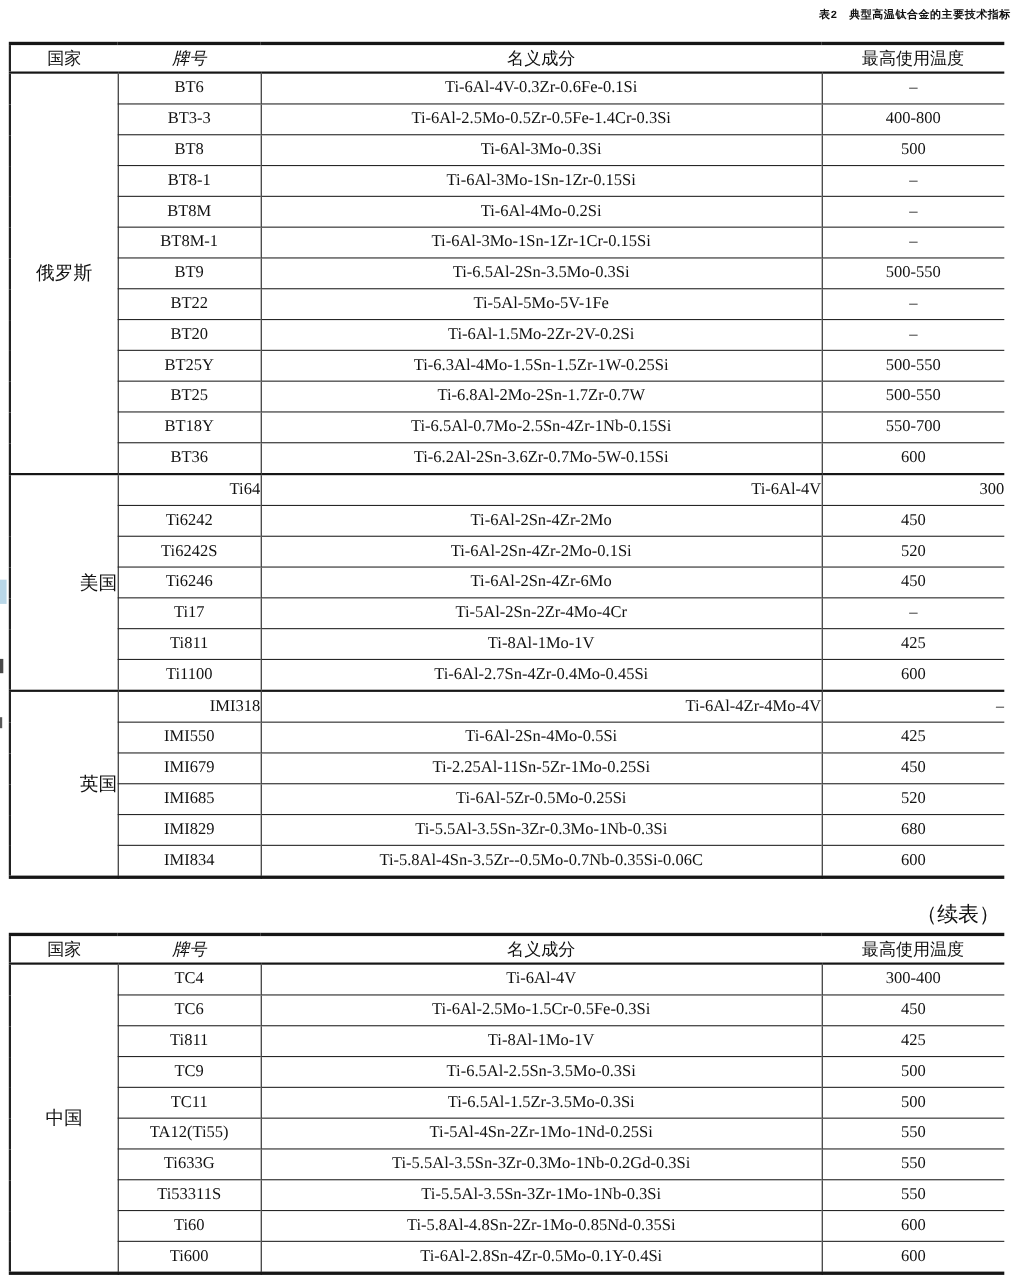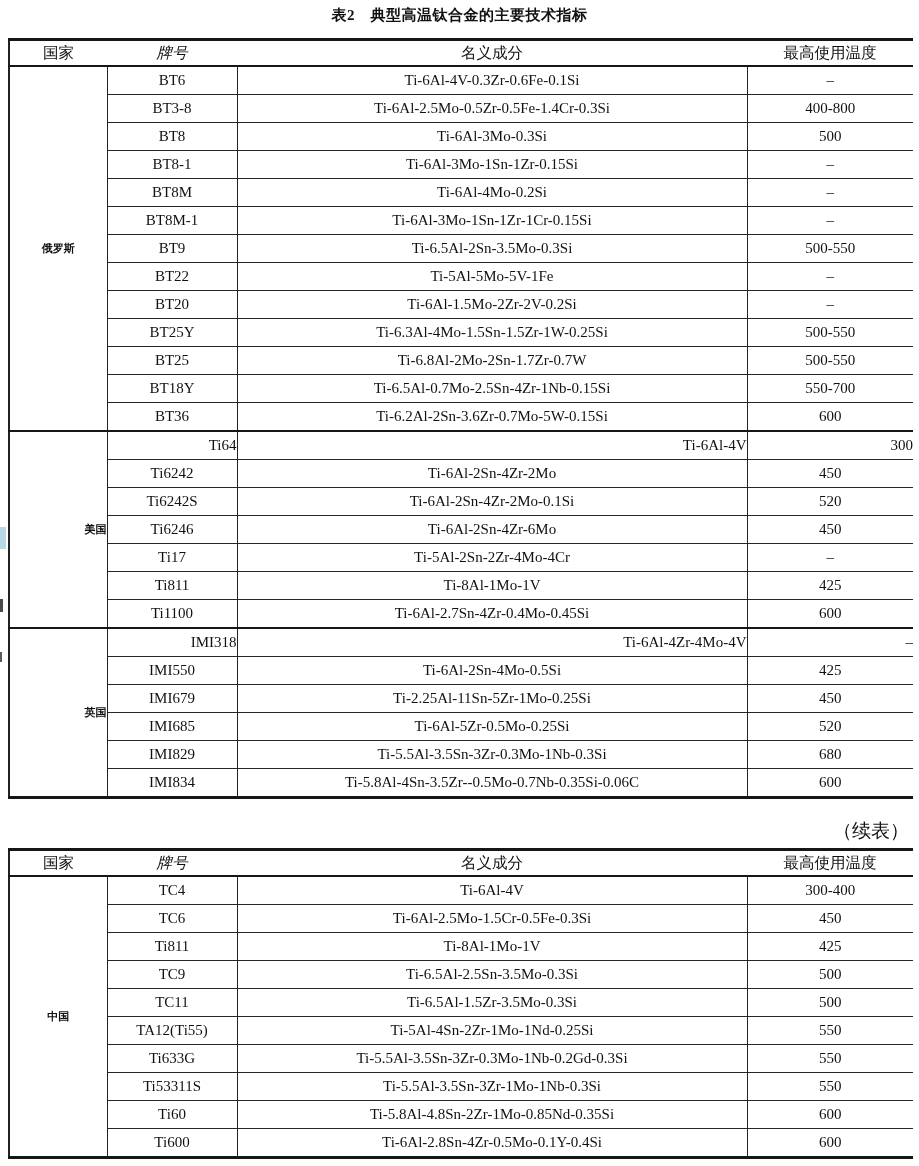--- a/index.html
+++ b/index.html
@@ -6,23 +6,23 @@
   body {
     width:919px; height:1166px;
     background:#ffffff;
     position:relative;
     font-family:"Liberation Serif","DejaVu Serif",serif;
     color:#111111;
     overflow:hidden;
   }
   .title {
     position:absolute; top:6px; left:0; width:100%;
-    text-align:center;
-    font-family:Liberation Serif, serif;
-    font-weight:bold; font-size:15px; letter-spacing:0.5px;
+    text-align:right;
+    font-family:Liberation Mono, monospace;
+    font-weight:bold; font-size:10px; letter-spacing:0.5px;
   }
   table.alloy {
     position:absolute; left:8px;
     border-collapse:collapse; table-layout:fixed;
     width:903px;
     border-top:3px solid #161616;
     border-bottom:3px solid #161616;
     border-left:2px solid #222222;
   }
   #t1 { top:38px; }
@@ -36,21 +36,21 @@
   th.c0 { width:97px; }
   th.c1 { width:130px;font-style:italic; }
   th.c2 { width:510px; }
   th.c3 { width:166px; }
   td {
     text-align:center; padding:0;
     height:27px; font-size:15px;
     line-height:1.05;
     overflow:hidden; white-space:nowrap;
   }
-  td.country { border-right:1.6px solid #222222; font-size:11px;font-weight:bold; }
+  td.country { border-right:1.6px solid #222222; font-size:17px; }
   td.grade   { border-right:1.6px solid #222222; border-top:1.6px solid #262626; }
   td.comp    { border-right:1.6px solid #222222; border-top:1.6px solid #262626; }
   td.temp    { border-top:1.6px solid #262626; }
   tr.sec-start td { border-top:2.5px solid #161616;text-align:right; }
   .continued {
     position:absolute; top:818px; right:10px;
     font-size:19px;
   }
   .artifact-blue  { position:absolute; left:0; top:527px; width:6px; height:22px; background:#b9d7e8; }
   .artifact-dark1 { position:absolute; left:0; top:599px; width:3px; height:13px; background:#4a4a4a; }
@@ -71,21 +71,21 @@
       </tr>
     </thead>
     <tbody>
       <tr>
         <td class="country" rowspan="13">俄罗斯</td>
         <td class="grade">BT6</td>
         <td class="comp">Ti-6Al-4V-0.3Zr-0.6Fe-0.1Si</td>
         <td class="temp">–</td>
       </tr>
       <tr>
-        <td class="grade">BT3-8</td>
+        <td class="grade">BT3-3</td>
         <td class="comp">Ti-6Al-2.5Mo-0.5Zr-0.5Fe-1.4Cr-0.3Si</td>
         <td class="temp">400-800</td>
       </tr>
       <tr>
         <td class="grade">BT8</td>
         <td class="comp">Ti-6Al-3Mo-0.3Si</td>
         <td class="temp">500</td>
       </tr>
       <tr>
         <td class="grade">BT8-1</td>

